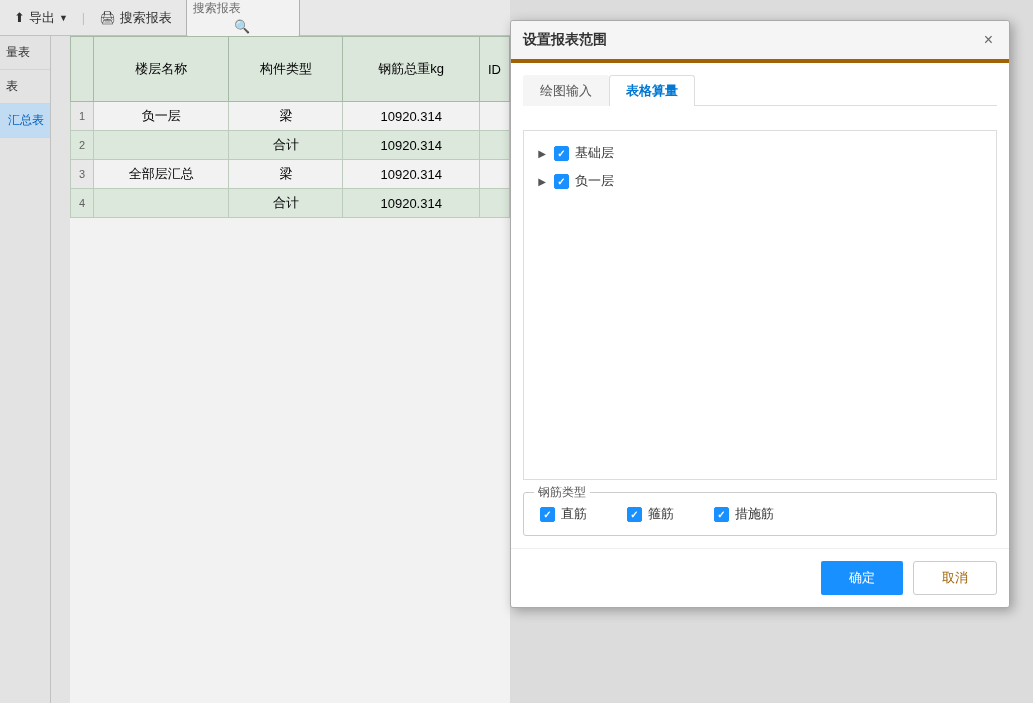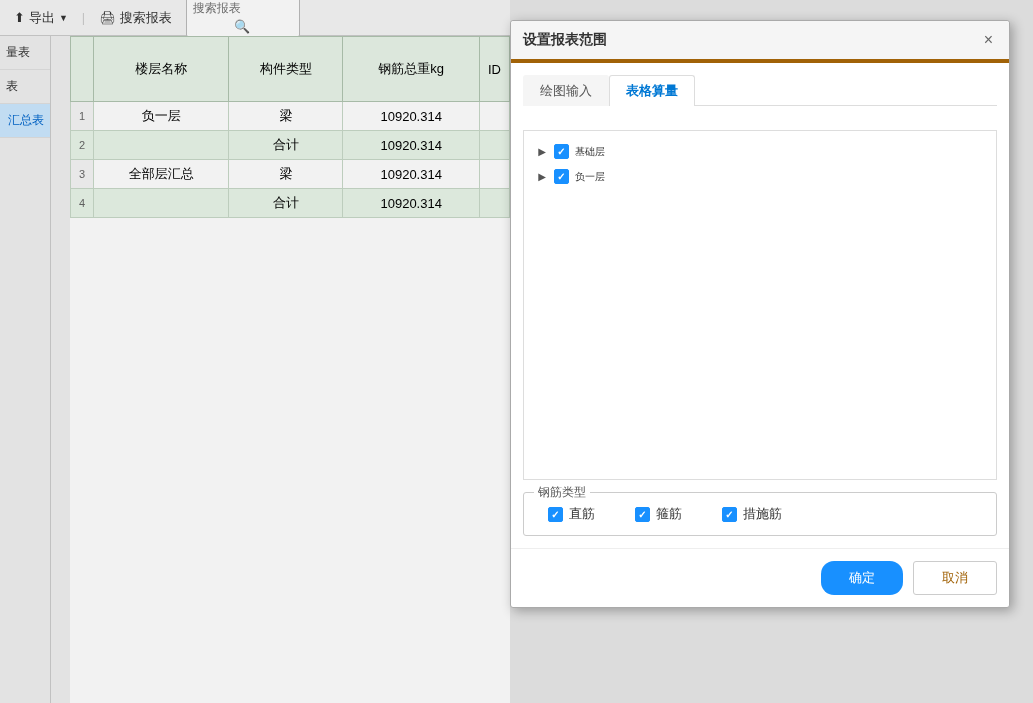--- a/index.html
+++ b/index.html
@@ -269,29 +269,29 @@
     }
 
     .checkbox-blue::after {
       content: '✓';
       color: white;
       font-size: 10px;
       font-weight: bold;
     }
 
     .tree-label {
-      font-size: 10px;
+      font-size: 13px;
       color: #333;
     }
 
     
     .rebar-section {
       border: 1px solid #ccc;
       border-radius: 3px;
-      padding: 12px 24px;
+      padding: 12px 16px;
       margin-top: 12px;
       position: relative;
     }
 
     .rebar-section-title {
       position: absolute;
       top: -9px;
       left: 10px;
       background: white;
       padding: 0 4px;
@@ -324,21 +324,21 @@
       gap: 10px;
       padding: 12px;
       border-top: 1px solid #eee;
     }
 
     .btn-primary {
       background: #1890ff;
       color: white;
       border: none;
       padding: 7px 28px;
-      border-radius: 13px;
+      border-radius: 2px;
       cursor: pointer;
       font-size: 13px;
       font-family: inherit;
     }
 
     .btn-default {
       background: white;
       color: #a16207;
       border: 1px solid #ccc;
       padding: 7px 28px;

